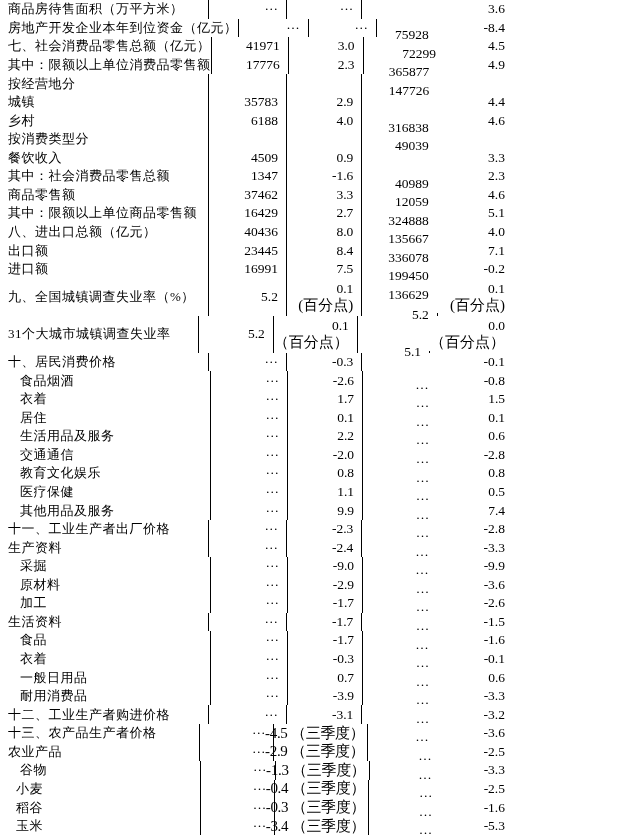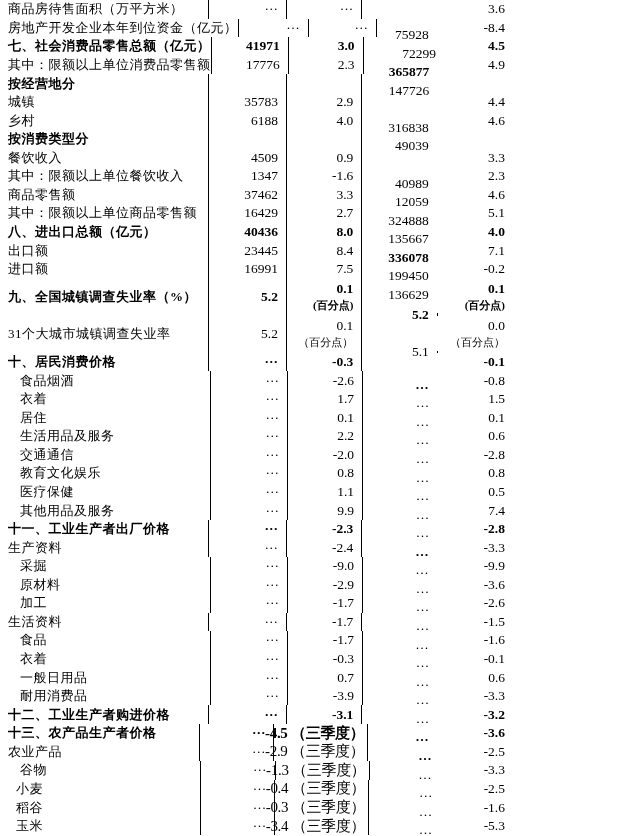--- a/index.html
+++ b/index.html
@@ -20,25 +20,25 @@
     letter-spacing:0.5px;
   }
   .num{
     justify-content:flex-end;text-align:right;padding-right:8px;
     border-right:1px solid #000;font-size:13.5px;
   }
   .c1{width:97px;}
   .c2{width:94px;}
   .c3{width:94px;margin-top:35px;}
   .c4{width:94px;border-right:none;}
-  .b{font-weight:bold;}
+  .b{font-weight:normal;}
   .ind1{padding-left:20px;}
   .ind2{padding-left:16px;}
   .multi{flex-direction:column;align-items:flex-end;justify-content:center;}
-  .multi .ln{line-height:16.5px;font-size:11px;}
+  .multi .ln{line-height:16.5px;font-size:15px;}
   .multi .ln:first-child{font-size:13.5px;}
   .q{font-size:15px;padding-right:3px;letter-spacing:-0.3px;}
   .dots{letter-spacing:0px;}
 </style>
 </head>
 <body>
 
 <div id="stat-table">
     <div class="row">
       <div class="cell label ind0">商品房待售面积（万平方米）</div>
@@ -97,21 +97,21 @@
       <div class="cell num c4 b"></div>
     </div>
     <div class="row">
       <div class="cell label ind0">餐饮收入</div>
       <div class="cell num c1">4509</div>
       <div class="cell num c2">0.9</div>
       <div class="cell num c3">40989</div>
       <div class="cell num c4">3.3</div>
     </div>
     <div class="row">
-      <div class="cell label ind0">其中：限额以上单位餐饮收入</div>
+      <div class="cell label ind0">其中：社会消费品零售总额</div>
       <div class="cell num c1">1347</div>
       <div class="cell num c2">-1.6</div>
       <div class="cell num c3">12059</div>
       <div class="cell num c4">2.3</div>
     </div>
     <div class="row">
       <div class="cell label ind0">商品零售额</div>
       <div class="cell num c1">37462</div>
       <div class="cell num c2">3.3</div>
       <div class="cell num c3">324888</div>

